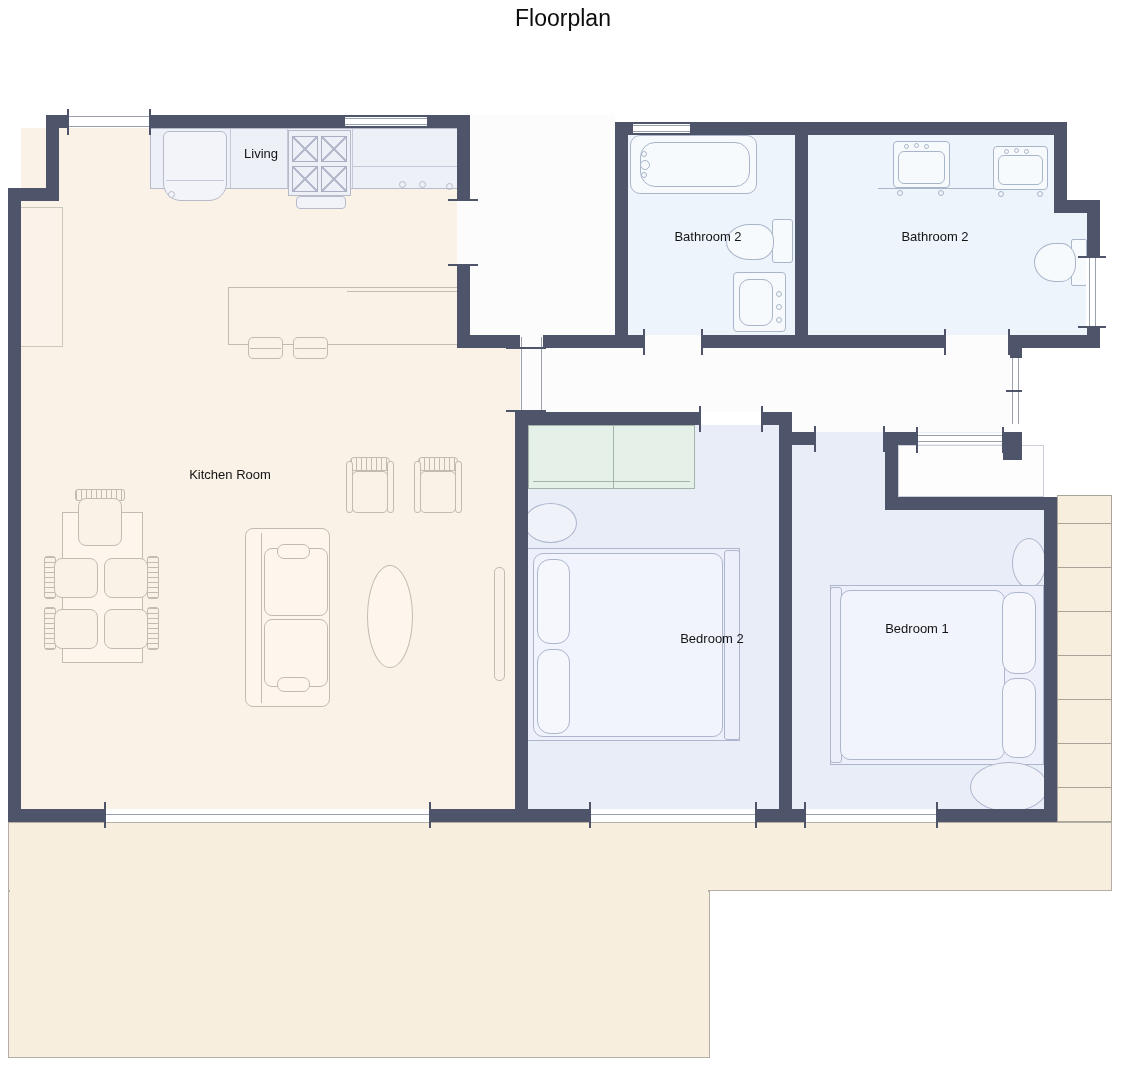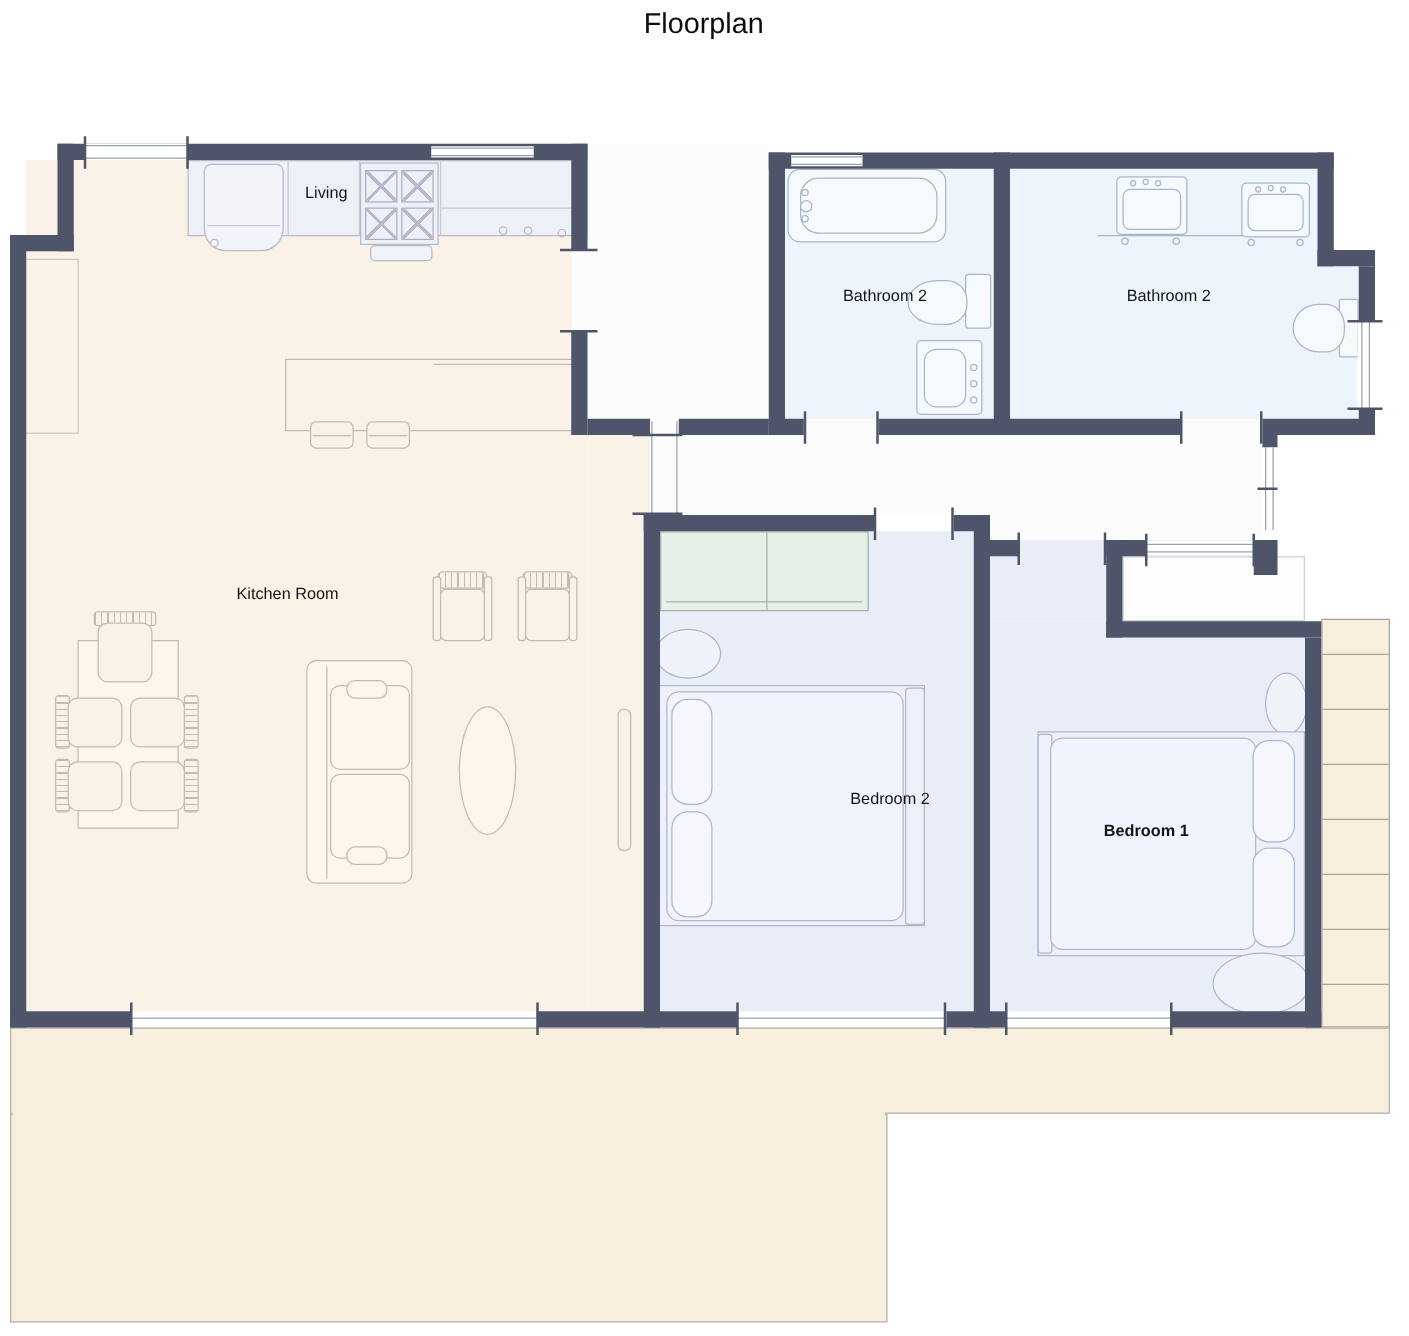--- a/index.html
+++ b/index.html
@@ -252,15 +252,15 @@
   <div class="tickh" style="left:1078px;top:256px;width:28px;"></div>
   <div class="tickh" style="left:1078px;top:326px;width:28px;"></div>
   <div class="tickh" style="left:1006px;top:390px;width:16px;"></div>
 
   <div class="title">Floorplan</div>
   <div class="lbl" style="left:226px;top:146px;width:70px;">Living</div>
   <div class="lbl" style="left:160px;top:467px;width:140px;">Kitchen Room</div>
   <div class="lbl" style="left:648px;top:229px;width:120px;">Bathroom 2</div>
   <div class="lbl" style="left:875px;top:229px;width:120px;">Bathroom 2</div>
   <div class="lbl" style="left:652px;top:631px;width:120px;">Bedroom 2</div>
-  <div class="lbl" style="left:857px;top:657px;width:120px;font-weight:bold;">Bedroom 1</div>
+  <div class="lbl" style="left:857px;top:621px;width:120px;">Bedroom 1</div>
 
 </div>
 
 </body></html>

